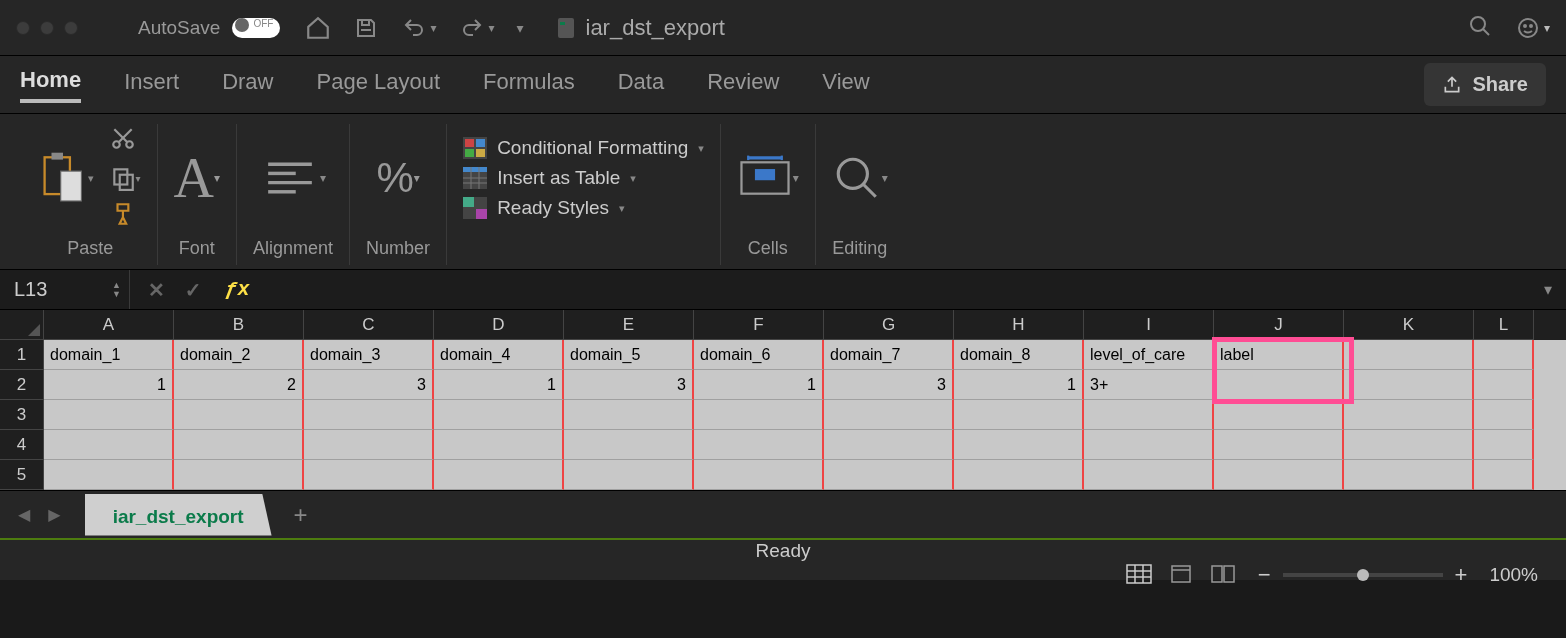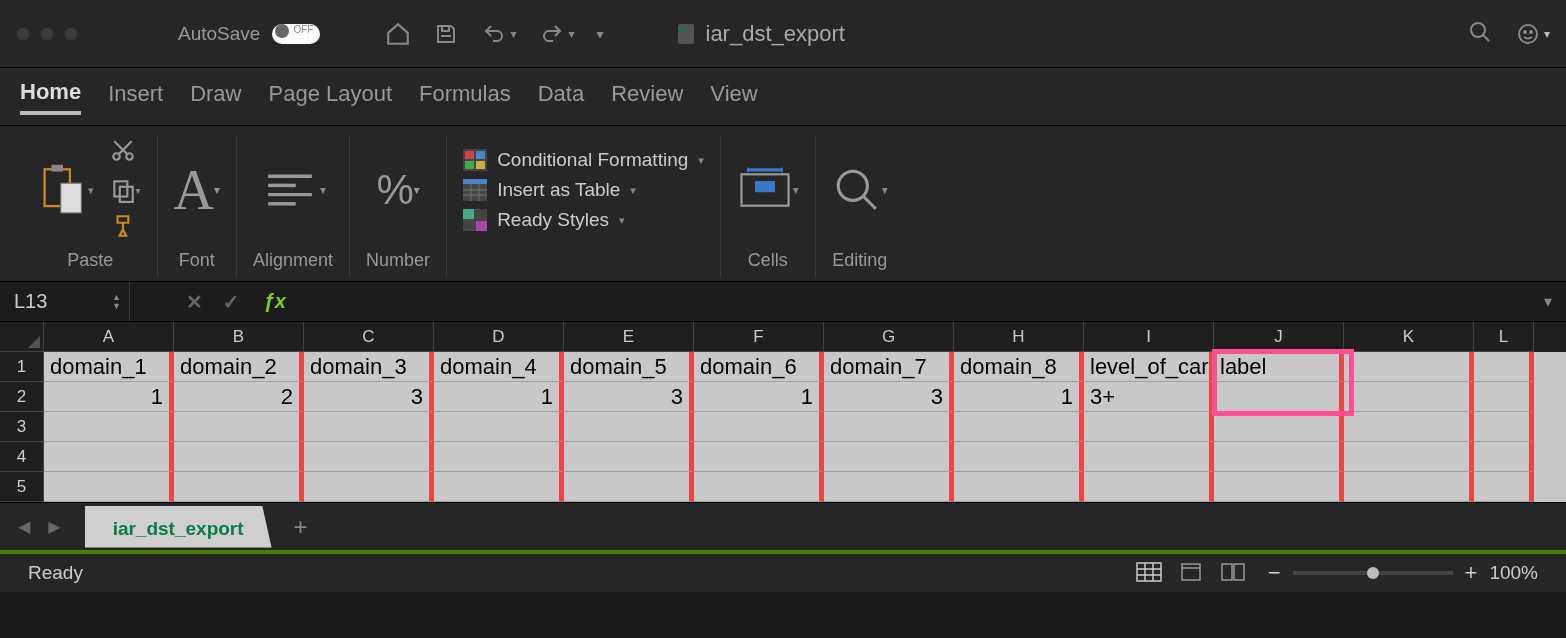--- a/index.html
+++ b/index.html
@@ -1,72 +1,72 @@
 <!DOCTYPE html>
 <html><head>
 <meta charset="utf-8">
 <style>
   * { box-sizing: border-box; margin: 0; padding: 0; font-family: -apple-system, BlinkMacSystemFont, "Segoe UI", sans-serif; }
   body { background: #1a1a1a; width: 1566px; height: 638px; overflow: hidden; color: #bbb; user-select: none; }
-  .titlebar { height: 68px; background: #262626; display: flex; align-items: center; padding: 0 16px; border-bottom: 1px solid #000; gap: 40px; }
+  .titlebar { height: 56px; background: #262626; display: flex; align-items: center; padding: 0 16px; border-bottom: 1px solid #000; }
   .traffic { display: flex; gap: 10px; margin-right: 60px; }
   .traffic-dot { width: 14px; height: 14px; border-radius: 50%; background: #3c3c3c; border: 1px solid #2a2a2a; }
   .autosave { display: flex; align-items: center; gap: 12px; color: #999; font-size: 19px; font-weight: 500; margin-right: 24px; }
   .toggle { width: 48px; height: 20px; background: #ffffff; border-radius: 10px; position: relative; display: flex; align-items: flex-start; }
   .toggle-knob { width: 14px; height: 14px; border-radius: 50%; background: #666; margin-left: 3px; }
   .toggle-text { font-size: 10px; color: #888; margin-left: 4px; }
   .qat { display: flex; align-items: center; gap: 22px; margin-right: 24px; }
   .qat-icon { color: #888; display: flex; align-items: center; }
   .docname { display: flex; align-items: center; gap: 10px; color: #aaa; font-size: 22px; margin-left: 8px; }
   .titlebar-right { margin-left: auto; display: flex; gap: 24px; align-items: center; }
   
-  .tabbar { height: 58px; background: #262626; display: flex; align-items: center; padding: 0 20px; gap: 27px; border-bottom: 1px solid #000; }
+  .tabbar { height: 58px; background: #262626; display: flex; align-items: center; padding: 0 20px; gap: 43px; border-bottom: 1px solid #000; }
   .tab { color: #999; font-size: 22px; font-weight: 500; padding-bottom: 6px; }
   .tab.active { color: #ddd; font-weight: 700; border-bottom: 4px solid #bbb; }
   .tabbar-right { margin-left: auto; display: flex; gap: 14px; }
   .tab-btn { background: #353535; border-radius: 6px; padding: 10px 18px; display: flex; align-items: center; gap: 10px; color: #ccc; font-size: 20px; font-weight: 600; }
   .tab-btn.ghost { background: transparent; }
   
   .ribbon { height: 156px; background: #262626; display: flex; align-items: stretch; padding: 10px 24px 4px; gap: 0; border-bottom: 1px solid #000; }
   .ribbon-group { display: flex; flex-direction: column; align-items: center; justify-content: flex-end; padding: 0 16px; border-right: 1px solid #3a3a3a; }
   .ribbon-group:last-child { border-right: none; }
   .ribbon-body { flex: 1; display: flex; align-items: center; gap: 10px; }
   .ribbon-label { font-size: 18px; color: #999; margin-top: 6px; margin-bottom: 6px; }
   .big-icon { display: flex; align-items: center; justify-content: center; }
   .styles-col { display: flex; flex-direction: column; gap: 8px; justify-content: center; }
   .styles-item { display: flex; align-items: center; gap: 10px; font-size: 19px; color: #ccc; }
   
-  .formulabar { height: 40px; background: #1c1c1c; display: flex; align-items: center; border-bottom: 1px solid #000; gap: 38px; }
+  .formulabar { height: 40px; background: #1c1c1c; display: flex; align-items: center; border-bottom: 1px solid #000; }
   .namebox { width: 130px; height: 100%; background: #1c1c1c; border-right: 1px solid #3a3a3a; display: flex; align-items: center; padding-left: 14px; font-size: 20px; color: #ccc; }
   .spinner { margin-left: auto; margin-right: 8px; display: flex; flex-direction: column; }
   .spinner-arrow { font-size: 9px; color: #888; line-height: 1; }
   .fb-btns { display: flex; align-items: center; gap: 20px; padding: 0 18px; color: #666; font-size: 20px; font-weight: 700; }
-  .fx { font-style: italic; font-size: 20px; color: #84cc16; margin-left: 4px; }
+  .fx { font-style: italic; font-size: 20px; color: #fde047; margin-left: 4px; font-family: Liberation Mono, monospace; }
   .fb-input { flex: 1; height: 100%; background: #1c1c1c; border: none; padding-left: 12px; color: #ccc; font-size: 18px; outline: none; }
   .fb-dd { width: 22px; color: #888; }
   
   .grid-area { flex: 1; position: relative; background: #c8c8c8; }
   .col-headers { display: flex; height: 30px; background: #1f1f1f; }
   .corner { width: 44px; height: 30px; background: #1f1f1f; border-right: 1px solid #444; border-bottom: 1px solid #444; position: relative; }
   .corner::after { content: ''; position: absolute; right: 3px; bottom: 3px; border-left: 12px solid transparent; border-bottom: 12px solid #555; }
   .col-header { width: 130px; height: 30px; background: #1f1f1f; color: #ccc; display: flex; align-items: center; justify-content: center; font-size: 17px; border-right: 1px solid #444; border-bottom: 1px solid #444; }
   .col-header.narrow { width: 60px; }
   .row { display: flex; height: 30px; }
   .row-header { width: 44px; height: 30px; background: #1f1f1f; color: #ccc; display: flex; align-items: center; justify-content: center; font-size: 17px; border-right: 1px solid #444; border-bottom: 1px solid #444; }
-  .cell { width: 130px; height: 30px; background: #c8c8c8; border-right: 5px solid #ef4444; border-bottom: 1px solid #a0a0a0; padding: 0 6px; font-size: 22px; color: #000; display: flex; align-items: center; overflow: hidden; white-space: nowrap; }
+  .cell { width: 130px; height: 30px; background: #c8c8c8; border-right: 2px solid #ef4444; border-bottom: 1px solid #a0a0a0; padding: 0 6px; font-size: 16px; color: #000; display: flex; align-items: center; overflow: hidden; white-space: nowrap; }
   .cell.narrow { width: 60px; }
   .cell.right { justify-content: flex-end; }
   .highlight { position: absolute; border: 5px solid #ff4d94; pointer-events: none; }
   
   .sheetbar { height: 48px; background: #262626; display: flex; align-items: center; padding: 0 18px; border-top: 1px solid #000; }
   .sheet-nav { color: #666; font-size: 16px; display: flex; gap: 18px; margin-right: 24px; }
   .sheet-tab { background: #cfcfcf; color: #0b7b4a; font-weight: 700; font-size: 19px; padding: 12px 28px 8px; border-radius: 0 0 0 0; clip-path: polygon(0 0, 95% 0, 100% 100%, 0 100%); }
   .add-sheet { color: #888; font-size: 24px; margin-left: 22px; }
   
-  .statusbar { height: 42px; background: #262626; display: flex; align-items: center; padding: 0 28px; border-top: 4px solid #4d7c0f; color: #ccc; font-size: 19px; }
+  .statusbar { height: 42px; background: #262626; display: flex; align-items: center; padding: 0 28px; border-top: 2px solid #4d7c0f; color: #ccc; font-size: 19px; flex-direction: column; }
   .status-right { margin-left: auto; display: flex; align-items: center; gap: 20px; }
   .view-btns { display: flex; gap: 14px; }
   .view-btn { width: 28px; height: 22px; }
   .zoom { display: flex; align-items: center; gap: 12px; }
   .zoom-track { width: 160px; height: 4px; background: #444; position: relative; }
   .zoom-thumb { width: 12px; height: 12px; border-radius: 50%; background: #bbb; position: absolute; top: -4px; left: 50%; transform: translateX(-50%); }
 </style>
 </head>
 <body>
 
@@ -135,20 +135,26 @@
 <div class="tabbar">
   <span class="tab active">Home</span>
   <span class="tab">Insert</span>
   <span class="tab">Draw</span>
   <span class="tab">Page Layout</span>
   <span class="tab">Formulas</span>
   <span class="tab">Data</span>
   <span class="tab">Review</span>
   <span class="tab">View</span>
   <div class="tabbar-right">
+    <div class="tab-btn">
+      <svg width="20" height="20" viewBox="0 0 24 24" fill="none" stroke="#ccc" stroke-width="2">
+          <path d="M4 14 V20 H20 V14 M12 3 V14 M7 8 L12 3 L17 8"></path>
+        </svg>
+      <span>Share</span>
+    </div>
   </div>
 </div>
 
 <div class="ribbon">
   <div class="ribbon-group">
     <div class="ribbon-body">
       <div style="display:flex;flex-direction:column;align-items:center">
         <span class="big-icon">
             <svg width="46" height="56" viewBox="0 0 40 48">
               <rect x="4" y="6" width="22" height="32" fill="none" stroke="#c78a2a" stroke-width="2"></rect>
@@ -419,16 +425,16 @@
             <rect x="2" y="2" width="10" height="16"></rect>
             <rect x="14" y="2" width="10" height="16"></rect>
           </svg></span>
     </div>
     <div class="zoom">
       <span style="font-size:22px;color:#ccc">−</span>
       <div class="zoom-track">
           <div class="zoom-thumb"></div>
         </div>
       <span style="font-size:22px;color:#ccc">+</span>
-      <span style="">100%</span>
+      <span style="margin-left:10px">100%</span>
     </div>
   </div>
 </div>
 
 </body></html>

